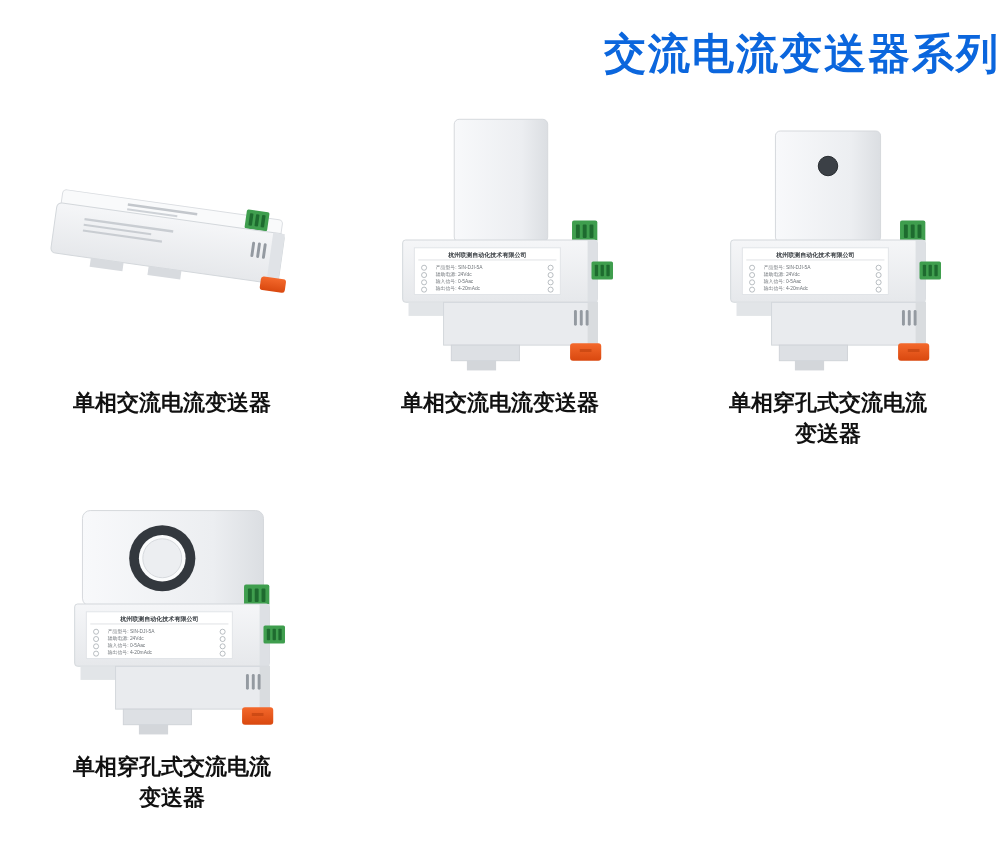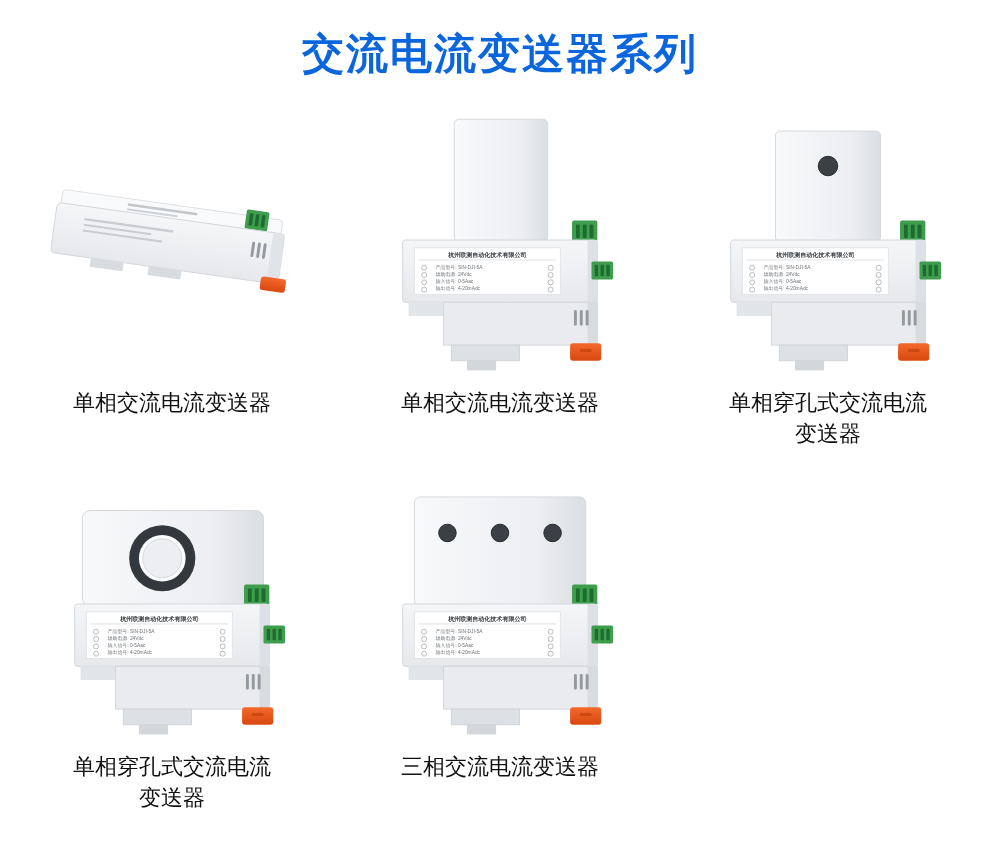--- a/index.html
+++ b/index.html
@@ -5,21 +5,21 @@
   html, body {
     margin: 0;
     padding: 0;
     background: #ffffff;
     width: 1000px;
     height: 854px;
     overflow: hidden;
     font-family: "Liberation Sans", "DejaVu Sans", sans-serif;
   }
   .page-title {
-    text-align: center;
+    text-align: right;
     font-size: 42px;
     font-weight: bold;
     letter-spacing: 2px;
     color: var(--title-blue, #0b66dd);
     margin: 0;
     padding: 26px 0 12px 0;
   }
   .grid {
     width: 984px;
     margin: 0 auto;
@@ -38,21 +38,21 @@
     display: block;
   }
   .caption {
     font-size: 22px;
     line-height: 1.4;
     color: #111111;
     text-align: center;
     max-width: 212px;
     min-height: 62px;
     margin-top: 2px;
-    font-weight: 400;
+    font-weight: 700;
   }
   svg text {
     font-family: "Liberation Sans", "DejaVu Sans", sans-serif;
   }
   .t-green { fill: var(--terminal-green, #3f9e4e); }
   .o-clip  { fill: url(#gOrange); }
   .lbl-company { font-size: 6.2px; font-weight: bold; fill: #3c4146; }
   .lbl-spec { font-size: 5px; fill: #6d7277; }
   .hole { fill: #3b4046; stroke: #24282c; stroke-width: 1; }
   .boxfill { fill: url(#gBox); stroke: #d5d8dc; stroke-width: 1; }
@@ -186,26 +186,14 @@
           <circle cx="140" cy="103" r="24" fill="#fafbfc"></circle>
           <circle cx="140" cy="103" r="20" fill="#eceef1" stroke="#d5d8dc"></circle>
         </g>
       </g>
       <use href="#base-unit"></use>
     </svg>
     <div class="caption">单相穿孔式交流电流变送器</div>
   </div>
 
 
-  <div class="card">
-    <svg class="product" viewBox="0 0 300 300" role="img">
-      <g>
-        <rect x="62" y="40" width="176" height="112" rx="6" class="boxfill"></rect>
-        <circle cx="96" cy="77" r="9" class="hole"></circle>
-        <circle cx="150" cy="77" r="9" class="hole"></circle>
-        <circle cx="204" cy="77" r="9" class="hole"></circle>
-      </g>
-      <use href="#base-unit"></use>
-    </svg>
-    <div class="caption">三相交流电流变送器</div>
-  </div>
 
 </div>
 
 </body></html>

